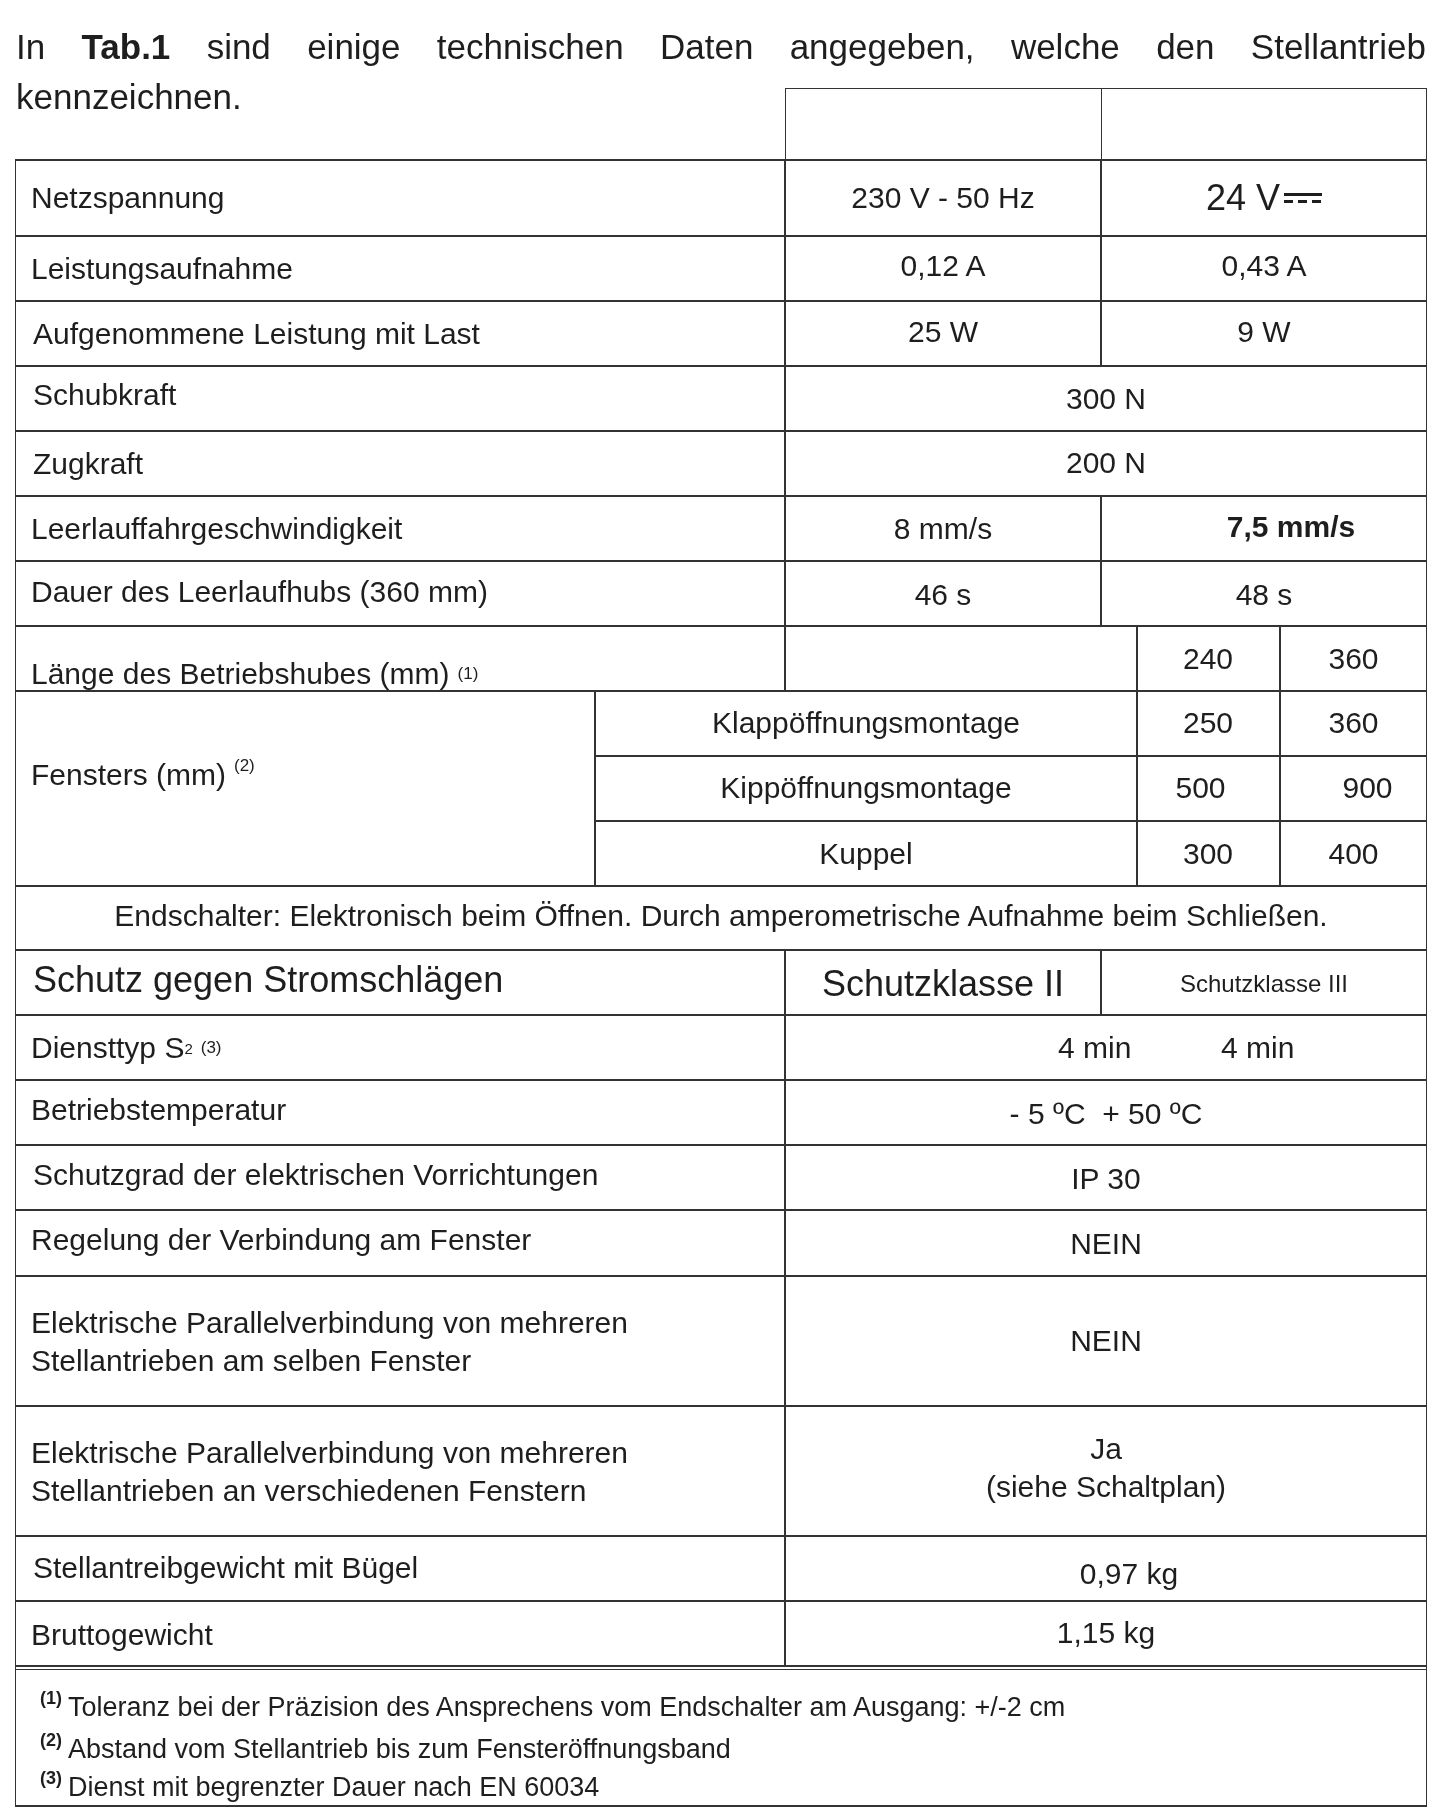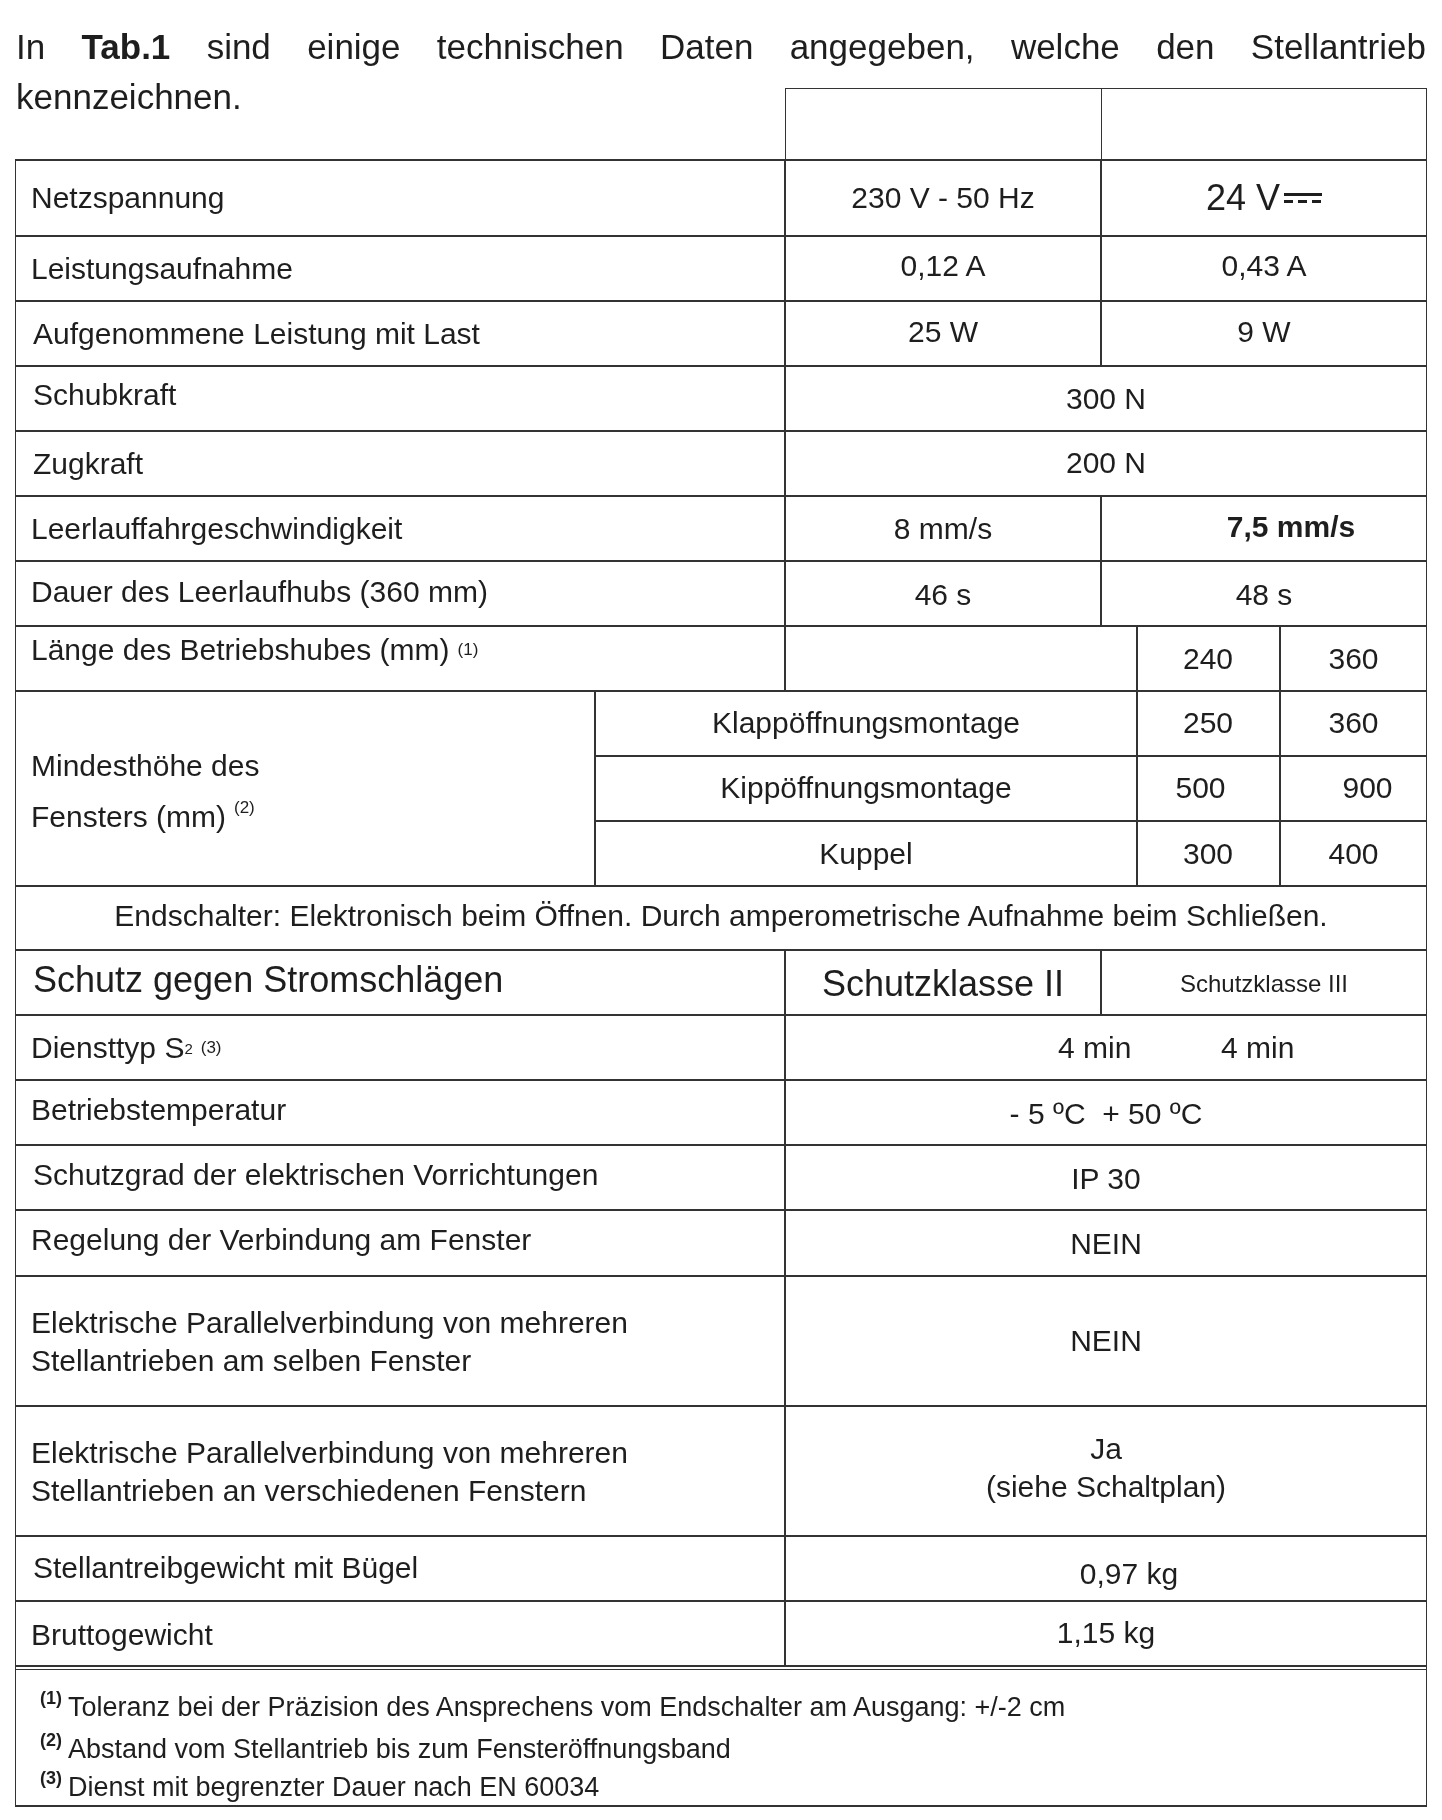--- a/index.html
+++ b/index.html
@@ -101,29 +101,28 @@
   <div class="cell c" style="left:785px;top:431px;width:642px;height:64px;">200 N</div>
 
   <div class="cell l" style="left:15px;top:496px;width:876px;height:65px;">Leerlauffahrgeschwindigkeit</div>
   <div class="cell c" style="left:785px;top:496px;width:316px;height:65px;">8 mm/s</div>
   <div class="cell c" style="left:1101px;top:496px;width:380px;height:62px;font-weight:bold;">7,5 mm/s</div>
 
   <div class="cell l" style="left:15px;top:561px;width:770px;height:62px;">Dauer des Leerlaufhubs (360 mm)</div>
   <div class="cell c" style="left:785px;top:561px;width:316px;height:68px;">46 s</div>
   <div class="cell c" style="left:1101px;top:561px;width:326px;height:68px;">48 s</div>
 
-  <div class="cell l" style="left:15px;top:626px;width:1120px;height:48px;">
+  <div class="cell l" style="left:15px;top:650px;width:1120px;height:48px;">
     <span>Länge des Betriebshubes (mm)</span>
       <sup>(1)</sup>
   </div>
   <div class="cell c" style="left:1137px;top:626px;width:142px;height:66px;">240</div>
   <div class="cell c" style="left:1280px;top:626px;width:147px;height:66px;">360</div>
 
   <div class="abs l" style="left:15px;top:745px;width:580px;font-size:30px;line-height:42px;">
-    <div>Mindesthöhe des</div>
     <div><span>Fensters (mm)</span><sup>(2)</sup></div>
   </div>
   <div class="cell c" style="left:595px;top:691px;width:542px;height:64px;">Klappöffnungsmontage</div>
   <div class="cell c" style="left:1137px;top:691px;width:142px;height:64px;">250</div>
   <div class="cell c" style="left:1280px;top:691px;width:147px;height:64px;">360</div>
   <div class="cell c" style="left:595px;top:756px;width:542px;height:64px;">Kippöffnungsmontage</div>
   <div class="cell c" style="left:1137px;top:756px;width:127px;height:64px;">500</div>
   <div class="cell c" style="left:1280px;top:756px;width:147px;height:64px;padding-left:28px;">900</div>
   <div class="cell c" style="left:595px;top:821px;width:542px;height:66px;">Kuppel</div>
   <div class="cell c" style="left:1137px;top:821px;width:142px;height:66px;">300</div>

